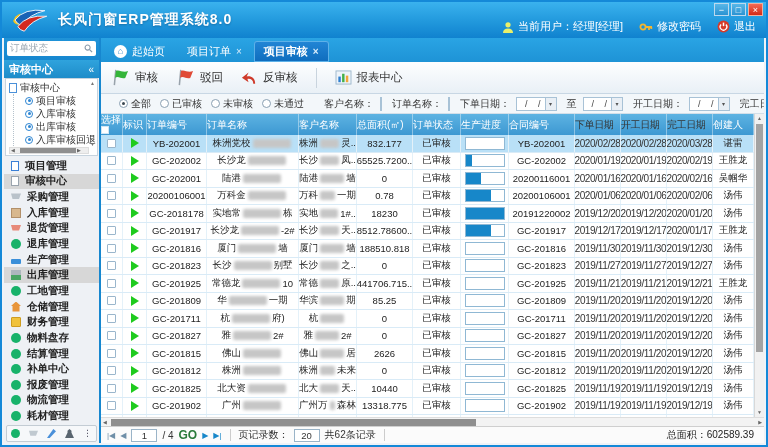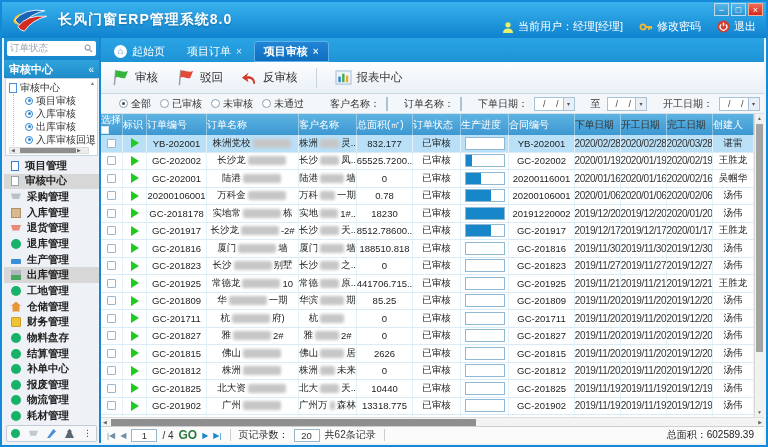--- a/index.html
+++ b/index.html
@@ -68,21 +68,21 @@
   .toolbar{height:32px;background:linear-gradient(#fdfeff,#e9f0f6);border-bottom:1px solid #c8d7e4;display:flex;align-items:center;padding:0 10px;gap:18px;flex:0 0 auto}
   .tbtn{display:flex;align-items:center;gap:5px;font-size:11.5px;color:#333;cursor:pointer;white-space:nowrap}
   .tsep{width:1px;height:20px;background:#c9d4de}
 
   .filterbar{height:20px;background:#f3f7fa;border-bottom:1px solid #d3dfe9;display:flex;align-items:center;padding:0 18px;gap:6px;font-size:10px;color:#333;white-space:nowrap;overflow:hidden;flex:0 0 auto}
   .radios{display:flex;gap:9px;align-items:center}
   .radio{display:flex;align-items:center;gap:3px;cursor:pointer}
   .rb{width:9px;height:9px;border-radius:50%;border:1px solid #8aa0b2;background:#fff;position:relative;flex:0 0 auto}
   .rb.on::after{content:'';position:absolute;inset:2px;border-radius:50%;background:#3a4750}
   .vsep{width:1px;height:13px;background:#c5d2dd;margin:0 2px}
-  .flabel{margin-left:10px}
+  .flabel{margin-left:4px}
   .finput{width:68px;height:14px;border:1px solid #a8c2d6;background:#fff;display:inline-block;cursor:text}
   .fdate{width:54px;height:14px;border:1px solid #a8c2d6;background:#fff;display:inline-flex;align-items:center;justify-content:space-between;padding-left:8px;cursor:pointer}
   .fdate i{font-style:normal;font-size:9px;color:#444;letter-spacing:4px}
   .dd{width:11px;height:12px;border-left:1px solid #a8c2d6;background:#e9eff5;font-size:6px;color:#555;display:inline-flex;align-items:center;justify-content:center}
 
   
   .grid{flex:1;display:flex;overflow:hidden}
   .gmain{flex:1;display:flex;flex-direction:column;overflow:hidden}
   .ghead{height:21px;background:linear-gradient(#5db3e2,#3d98d2);display:flex;flex:0 0 auto;color:#fff;font-size:10px}
   .th{display:flex;align-items:flex-start;justify-content:center;border-right:1px solid rgba(255,255,255,.4);overflow:hidden;flex-direction:column;gap:0;cursor:pointer}

